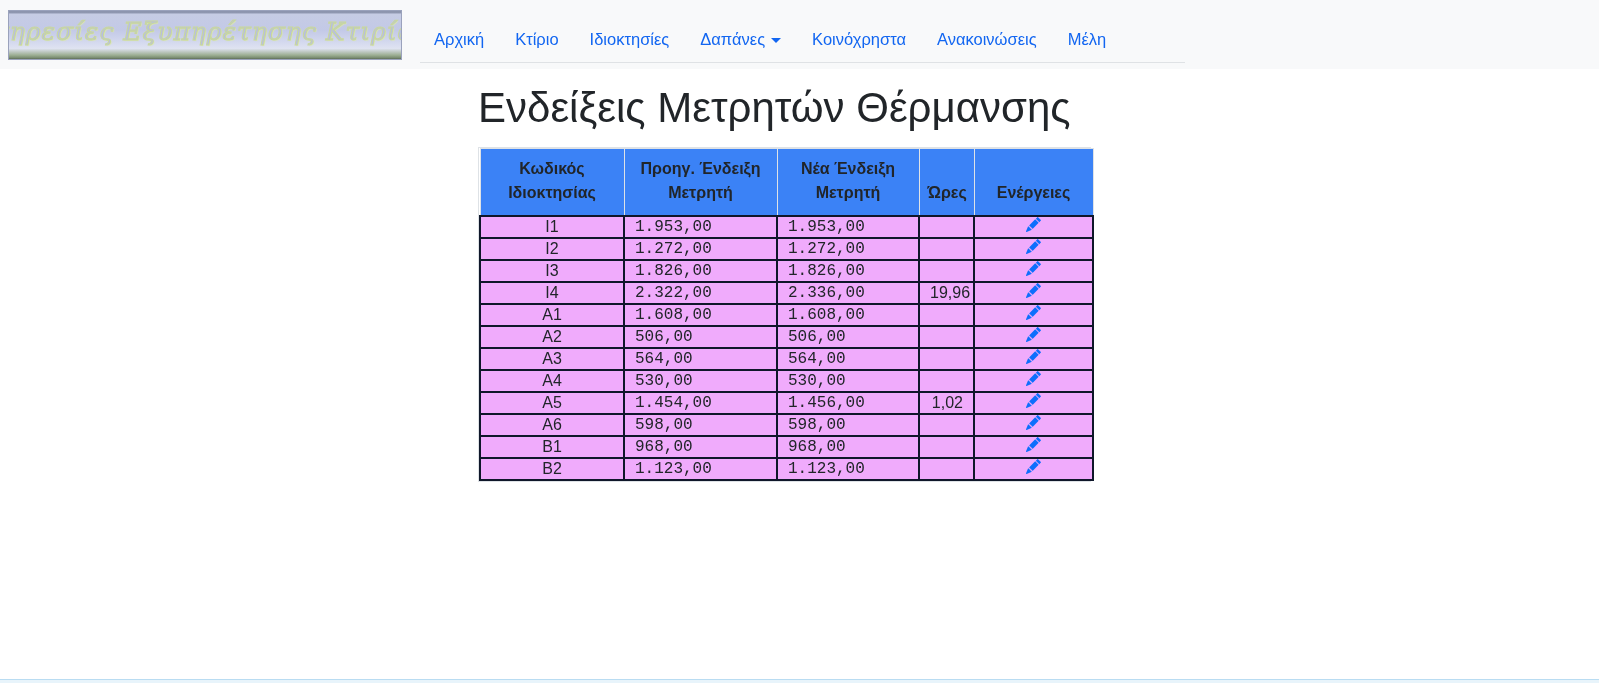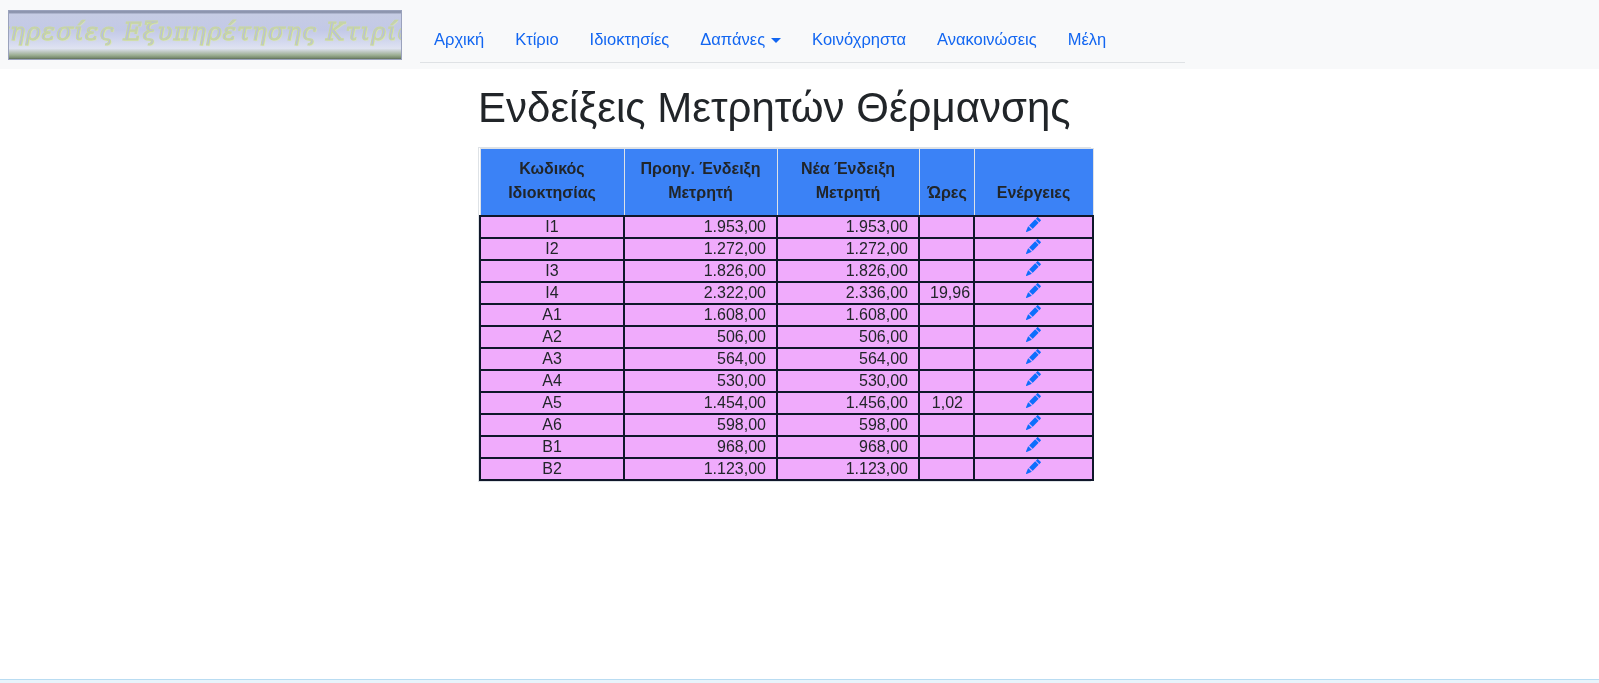--- a/index.html
+++ b/index.html
@@ -104,21 +104,21 @@
     padding: 8px 8px 10px 8px;
   }
   table.meters td {
     background: #f0abfc;
     border: 2px solid #0f172a;
     padding: 0 10px;
     line-height: 20px;
     vertical-align: middle;
   }
   td.cell-code  { text-align: center; }
-  td.cell-num   { text-align: right; }
+  td.cell-num   { text-align: left; font-family: Liberation Mono, monospace; }
   td.cell-hours { text-align: right; padding-right: 8px; }
   td.cell-act   { text-align: center; }
   .edit-btn {
     display: inline-block;
     line-height: 0;
     cursor: pointer;
     text-decoration: none;
   }
   .edit-btn svg { width: 15px; height: 15px; }
 

